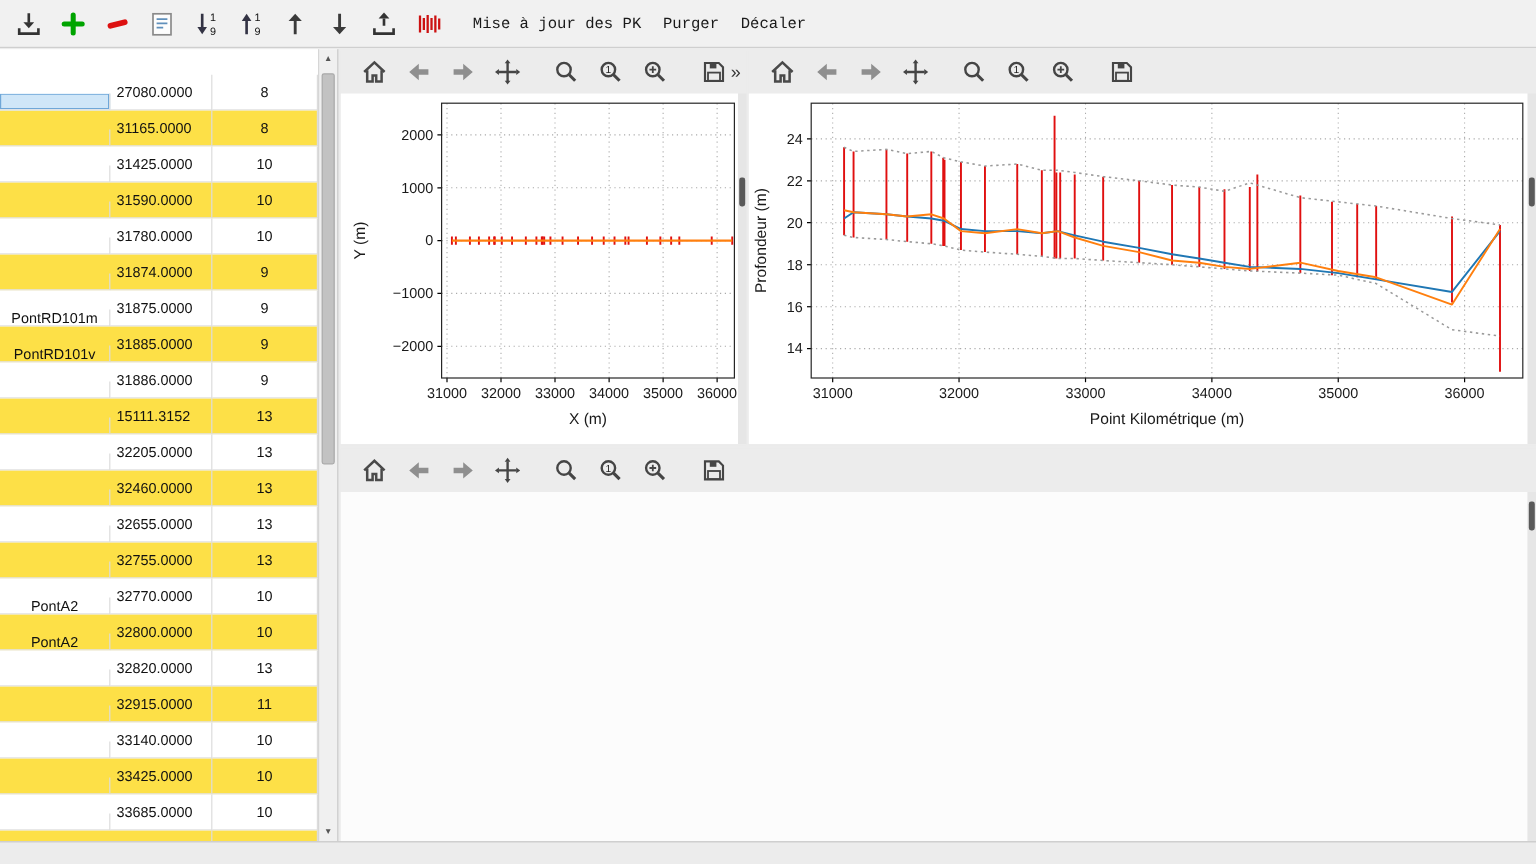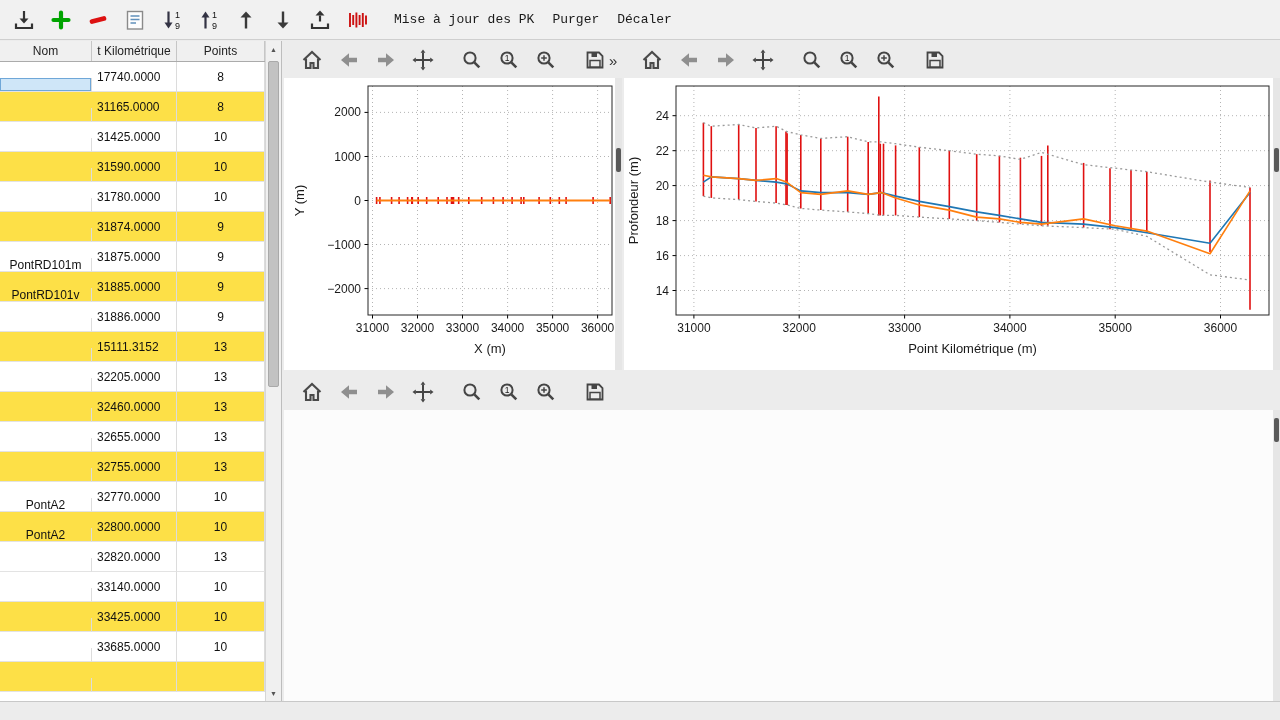--- a/index.html
+++ b/index.html
@@ -163,29 +163,24 @@
             </svg>
           </span>
         </span>
       </div>
     <button class="action first">Mise à jour des PK</button>
     <button class="action">Purger</button>
     <button class="action">Décaler</button>
   </div>
 
   <div class="table-panel">
-    <div class="thead">
-      <div class="th c0">Nom</div>
-      <div class="th c1">t Kilométrique</div>
-      <div class="th c2">Points</div>
-    </div>
     <div class="tbody" id="tbody">
         <div class="tr">
           <div class="td c-nom selected"></div>
-          <div class="td c-pk">17740.0000</div>
+          <div class="td c-pk">27080.0000</div>
           <div class="td c-pts">8</div>
         </div>
         <div class="tr alt">
           <div class="td c-nom"></div>
           <div class="td c-pk">31165.0000</div>
           <div class="td c-pts">8</div>
         </div>
         <div class="tr">
           <div class="td c-nom"></div>
           <div class="td c-pk">31425.0000</div>
@@ -253,20 +248,25 @@
         </div>
         <div class="tr alt">
           <div class="td c-nom">PontA2</div>
           <div class="td c-pk">32800.0000</div>
           <div class="td c-pts">10</div>
         </div>
         <div class="tr">
           <div class="td c-nom"></div>
           <div class="td c-pk">32820.0000</div>
           <div class="td c-pts">13</div>
+        </div>
+        <div class="tr alt">
+          <div class="td c-nom"></div>
+          <div class="td c-pk">32915.0000</div>
+          <div class="td c-pts">11</div>
         </div>
         <div class="tr">
           <div class="td c-nom"></div>
           <div class="td c-pk">33140.0000</div>
           <div class="td c-pts">10</div>
         </div>
         <div class="tr alt">
           <div class="td c-nom"></div>
           <div class="td c-pk">33425.0000</div>
           <div class="td c-pts">10</div>

